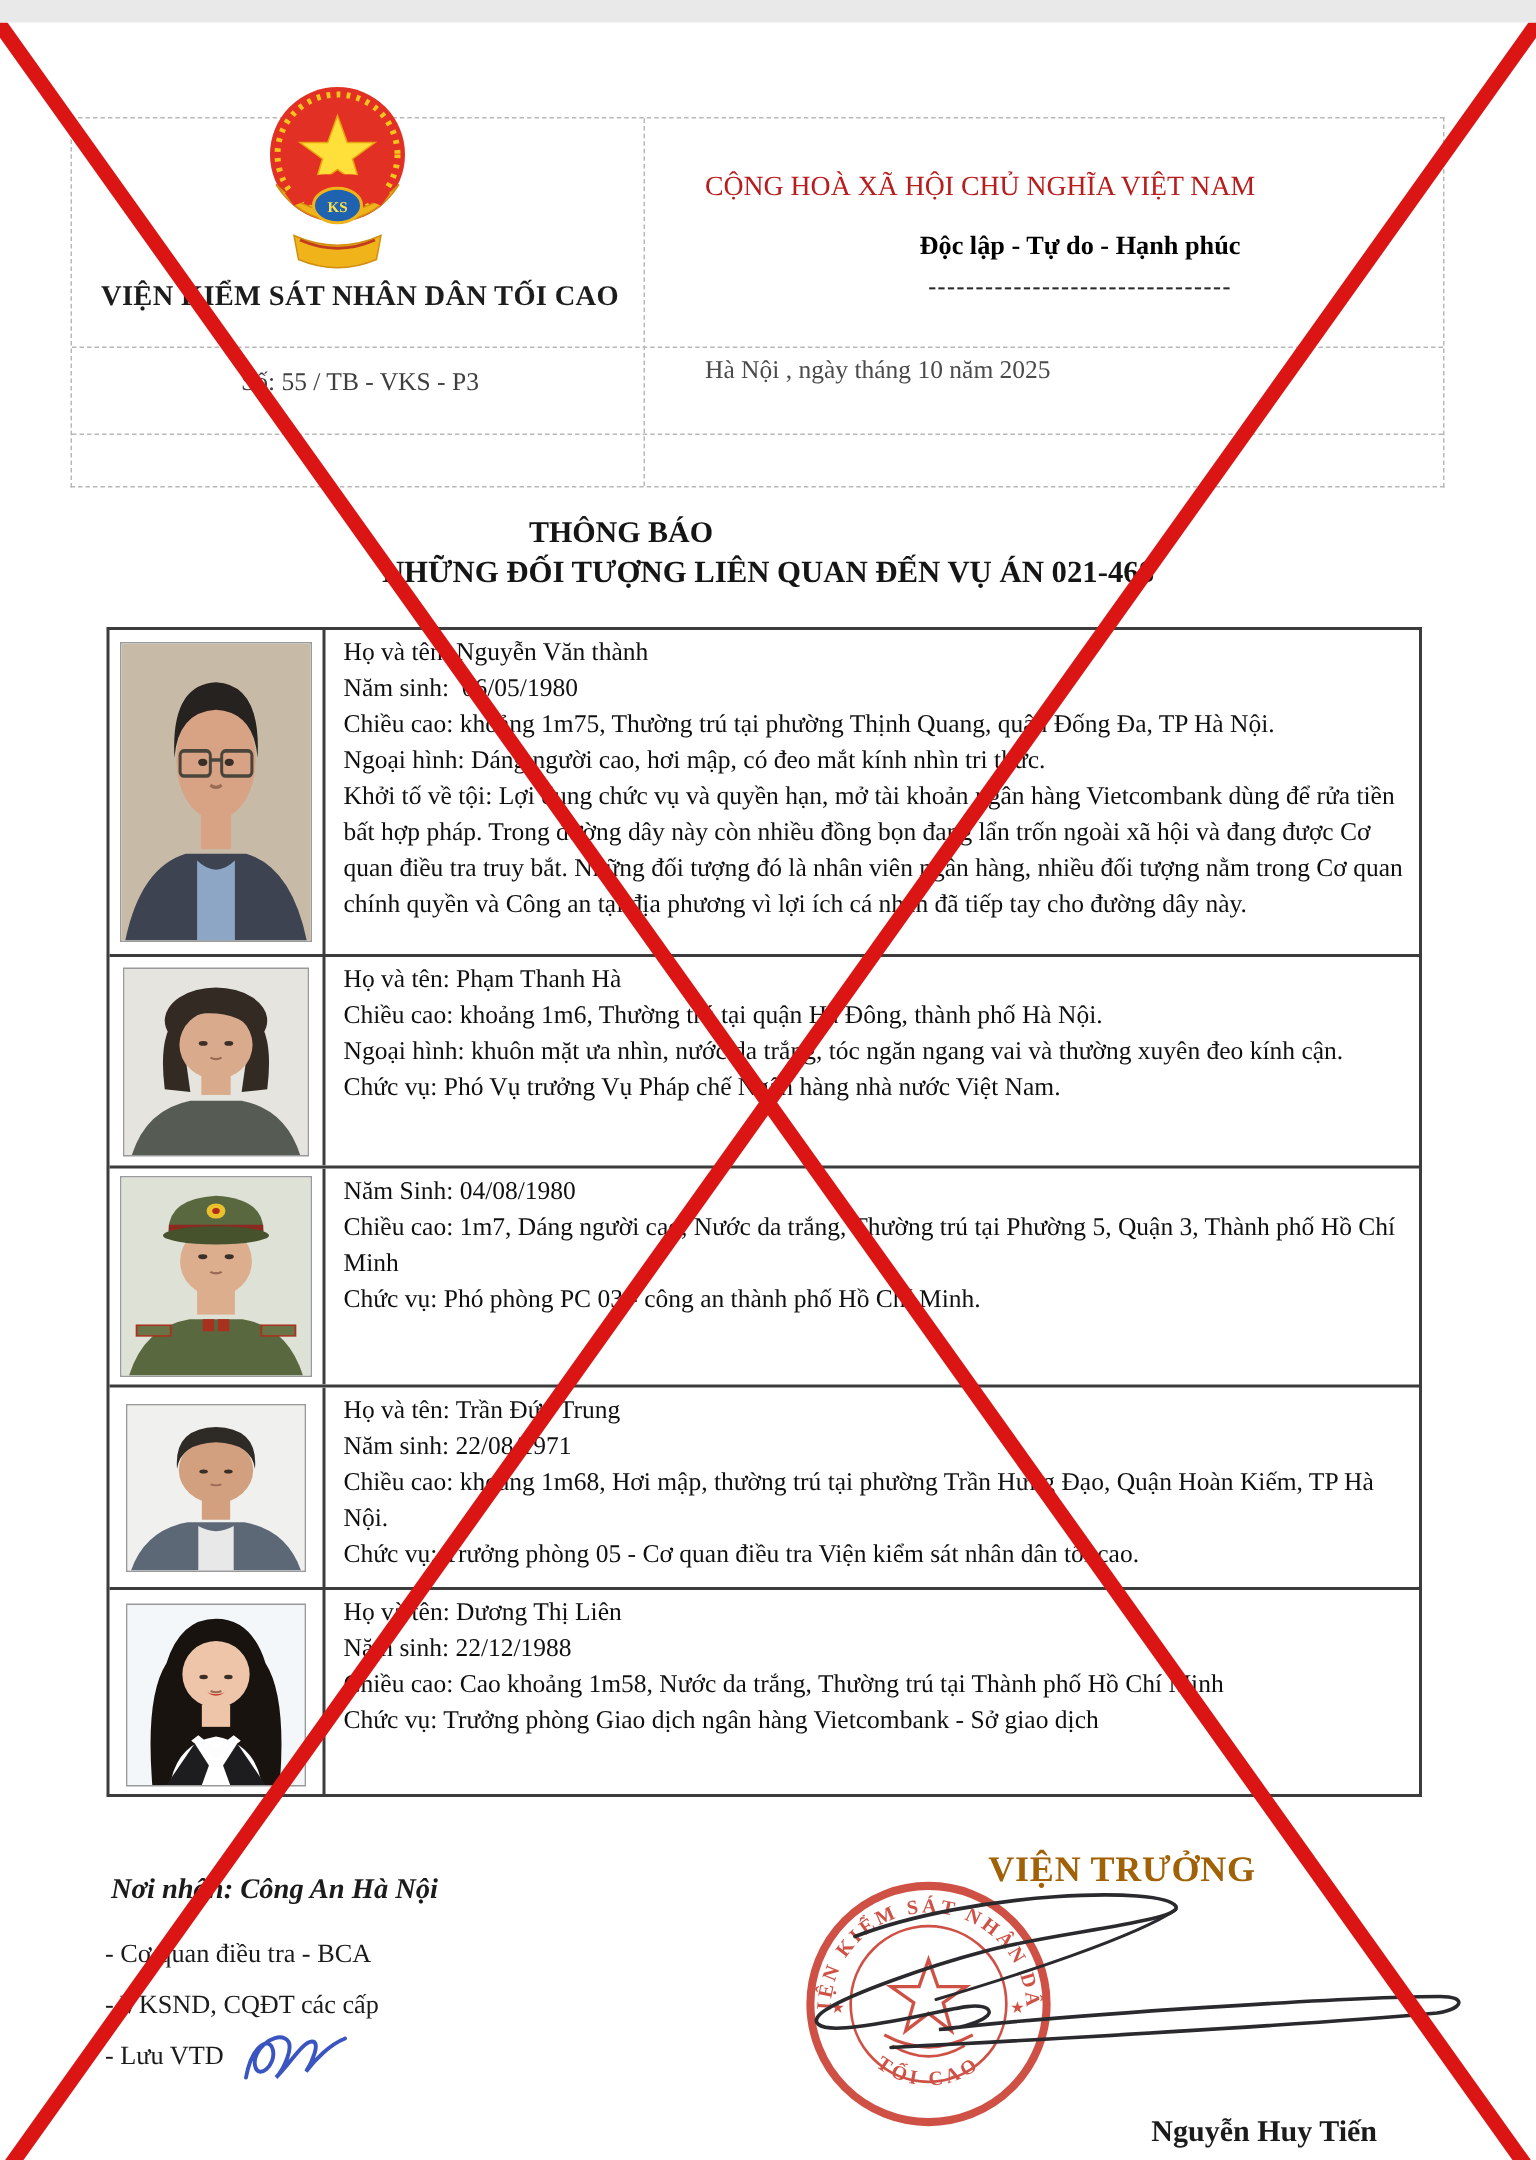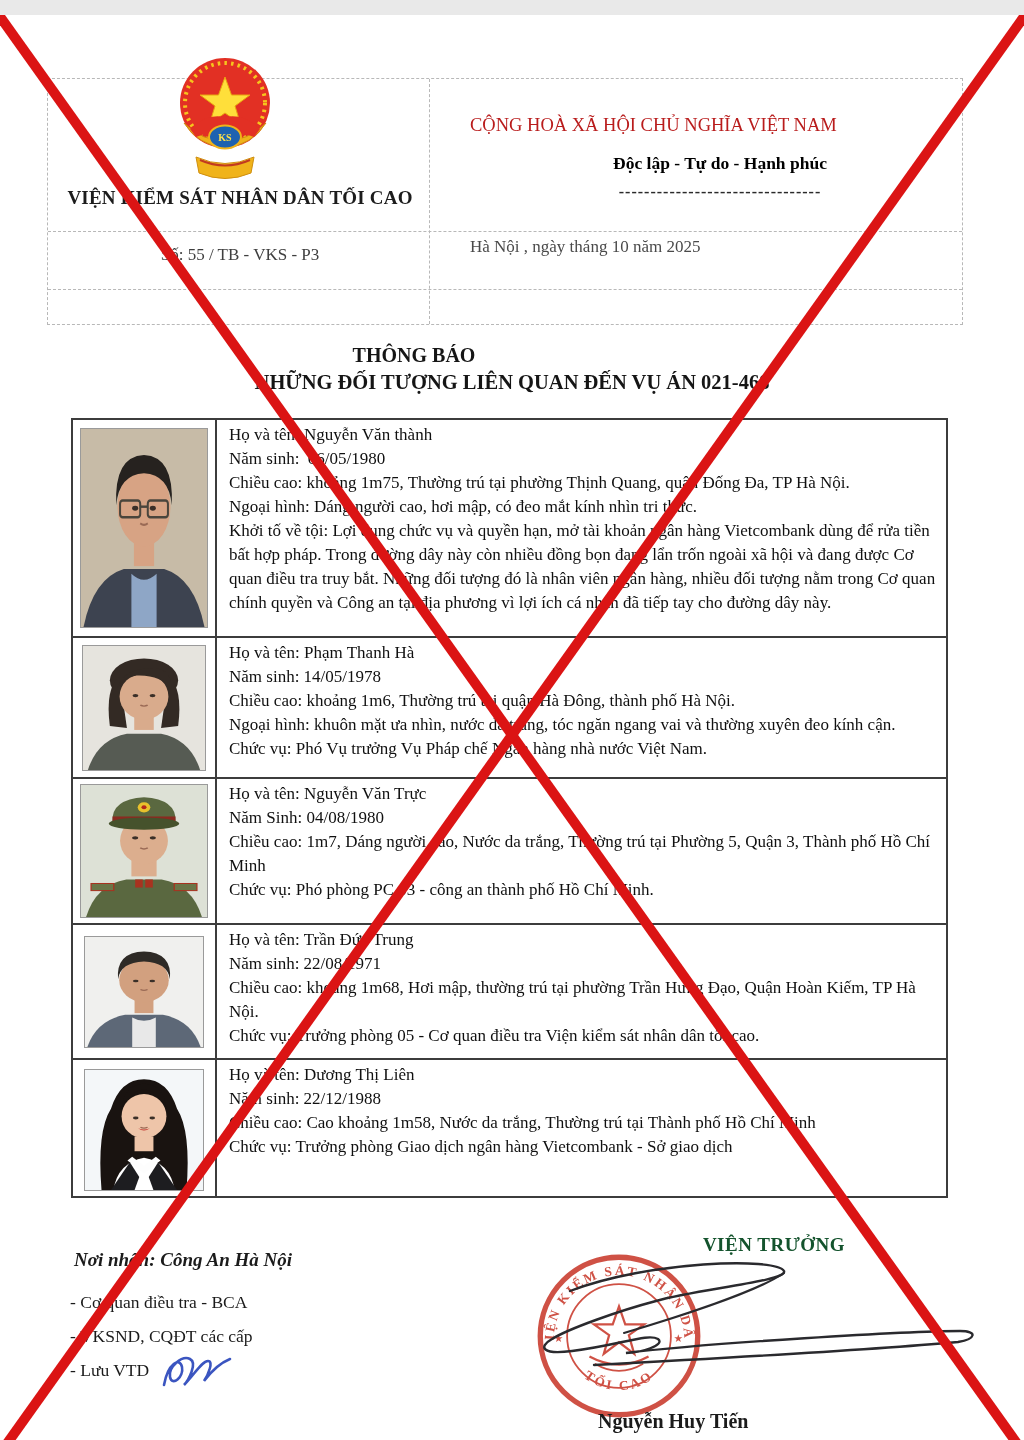--- a/index.html
+++ b/index.html
@@ -48,23 +48,23 @@
   .ph-2{width:122px;height:124px;margin-top:7px}
   .ph-3{width:126px;height:132px;margin-top:5px}
   .ph-4{width:118px;height:110px;margin-top:11px}
   .ph-5{width:118px;height:120px;margin-top:9px}
   
   .recipients-title{position:absolute; left:74px; top:1234px; font-weight:bold; font-style:italic;
     font-size:19px; color:#1b1b1b;}
   .recipients{position:absolute; left:70px; top:1276px; font-size:17.5px; color:#1b1b1b;}
   .recipients div{margin-bottom:11px; line-height:23px;}
   .scribble{position:absolute; left:158px; top:1336px; width:76px; height:46px;}
-  .signer-title{position:absolute; left:614px; top:1219px; width:320px; text-align:center;
-    font-weight:bold; font-size:19px; letter-spacing:.5px; color:#14532d;}
-  .signer-name{position:absolute; left:598px; top:1395px; width:320px; text-align:left;
+  .signer-title{position:absolute; left:588px; top:1219px; width:320px; text-align:center;
+    font-weight:bold; font-size:24px; letter-spacing:.5px; color:#a16207;}
+  .signer-name{position:absolute; left:598px; top:1395px; width:320px; text-align:right;
     font-weight:bold; font-size:20px; color:#1b1b1b;}
   .seal{position:absolute; left:534px; top:1236px; width:170px; height:170px; opacity:.88;}
   .signature{position:absolute; left:528px; top:1232px; width:466px; height:135px;}
   
   .xmark{position:absolute; left:0; top:0; width:1024px; height:1440px; z-index:50; pointer-events:none;}
 </style>
 </head>
 <body>
 
 <div class="page">
@@ -134,21 +134,20 @@
       <ellipse cx="50" cy="53" rx="20" ry="24" fill="#d9ab8c"></ellipse>
               <ellipse cx="43" cy="52" rx="2.4" ry="1.6" fill="#3a2f28"></ellipse>
     <ellipse cx="57" cy="52" rx="2.4" ry="1.6" fill="#3a2f28"></ellipse>
     <path d="M47,62 Q50,64 53,62" fill="none" stroke="#9a6a55" stroke-width="1.4"></path>
       <path d="M28,44 Q34,22 60,23 Q74,27 72,46 Q64,30 44,31 Q32,33 28,44 Z" fill="#332a24"></path>
       <path d="M4,130 Q12,98 36,92 L64,92 Q88,98 96,130 Z" fill="#565b53"></path>
             </svg></div>
         </div>
         <div class="tcell">
           <div class="tline">Họ và tên: Phạm Thanh Hà</div>
-          <div class="tline">Năm sinh: 14/05/1978</div>
           <div class="tline">Chiều cao: khoảng 1m6, Thường trú tại quận Hà Đông, thành phố Hà Nội.</div>
           <div class="tline">Ngoại hình: khuôn mặt ưa nhìn, nước da trắng, tóc ngăn ngang vai và thường xuyên đeo kính cận.</div>
           <div class="tline">Chức vụ: Phó Vụ trưởng Vụ Pháp chế Ngân hàng nhà nước Việt Nam.</div>
         </div>
       </div>
       <div class="srow srow-3">
         <div class="pcell">
           <div class="ph ph-3"><svg viewBox="0 0 100 130" preserveAspectRatio="none" width="100%" height="100%">
               <rect width="100" height="130" fill="#dde1d6"></rect>
               <rect x="40" y="72" width="20" height="18" fill="#dcae8e"></rect>
@@ -162,21 +161,20 @@
       <rect x="43" y="93" width="6" height="8" fill="#a8321f"></rect>
               <rect x="51" y="93" width="6" height="8" fill="#a8321f"></rect>
       <path d="M25,36 Q24,14 50,12 Q76,14 75,36 Z" fill="#5a6840"></path>
       <rect x="25" y="31" width="50" height="6" fill="#8a2a20"></rect>
       <ellipse cx="50" cy="38" rx="28" ry="6" fill="#46522c"></ellipse>
       <circle cx="50" cy="22" r="5" fill="#e8c12c"></circle>
               <circle cx="50" cy="22" r="2" fill="#b3281c"></circle>
             </svg></div>
         </div>
         <div class="tcell">
-          <div class="tline">Họ và tên: Nguyễn Văn Trực</div>
           <div class="tline">Năm Sinh: 04/08/1980</div>
           <div class="tline">Chiều cao: 1m7, Dáng người cao, Nước da trắng, Thường trú tại Phường 5, Quận 3, Thành phố Hồ Chí Minh</div>
           <div class="tline">Chức vụ: Phó phòng PC 03 - công an thành phố Hồ Chí Minh.</div>
         </div>
       </div>
       <div class="srow srow-4">
         <div class="pcell">
           <div class="ph ph-4"><svg viewBox="0 0 100 130" preserveAspectRatio="none" width="100%" height="100%">
               <rect width="100" height="130" fill="#f0f0ee"></rect>
               <rect x="42" y="72" width="16" height="18" fill="#d2a07f"></rect>

